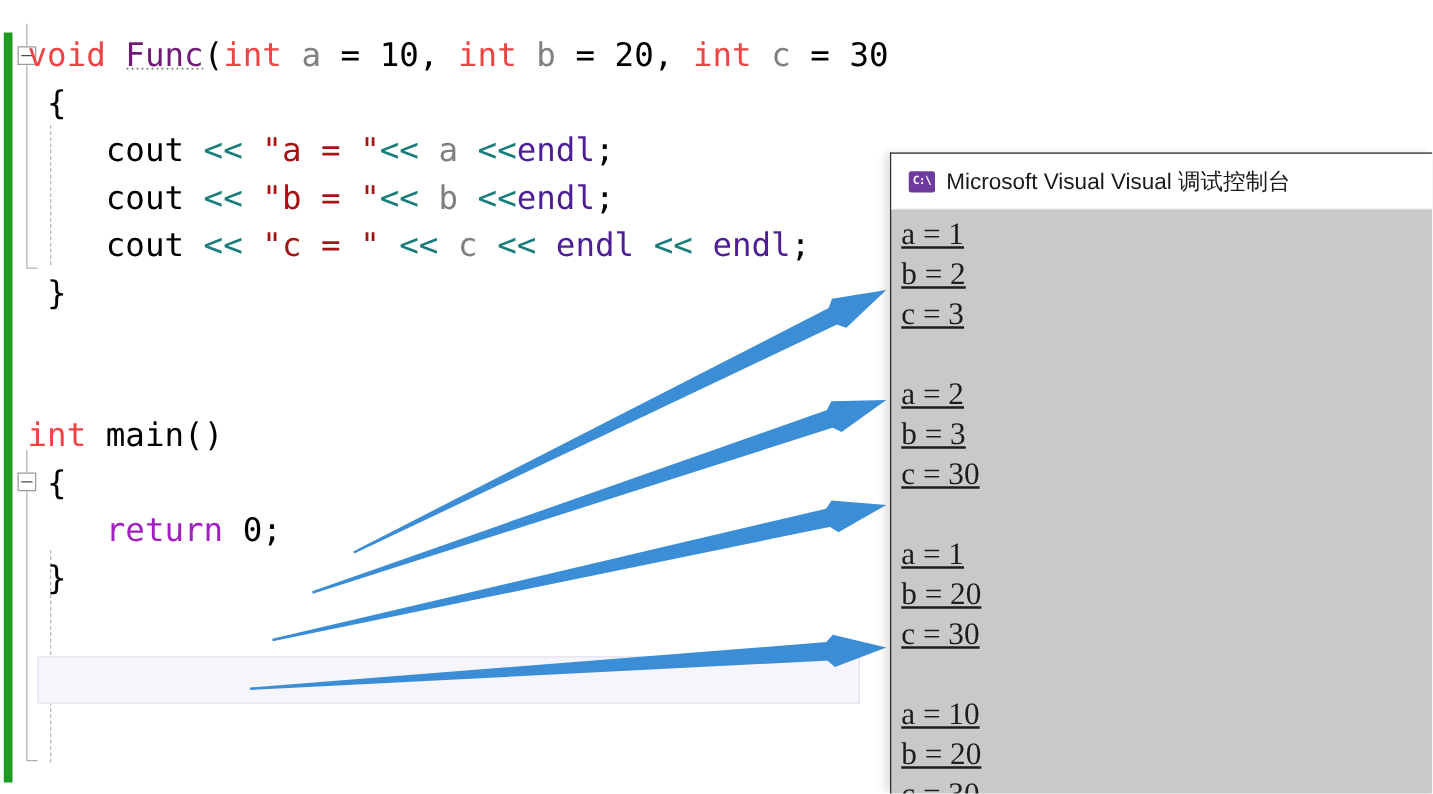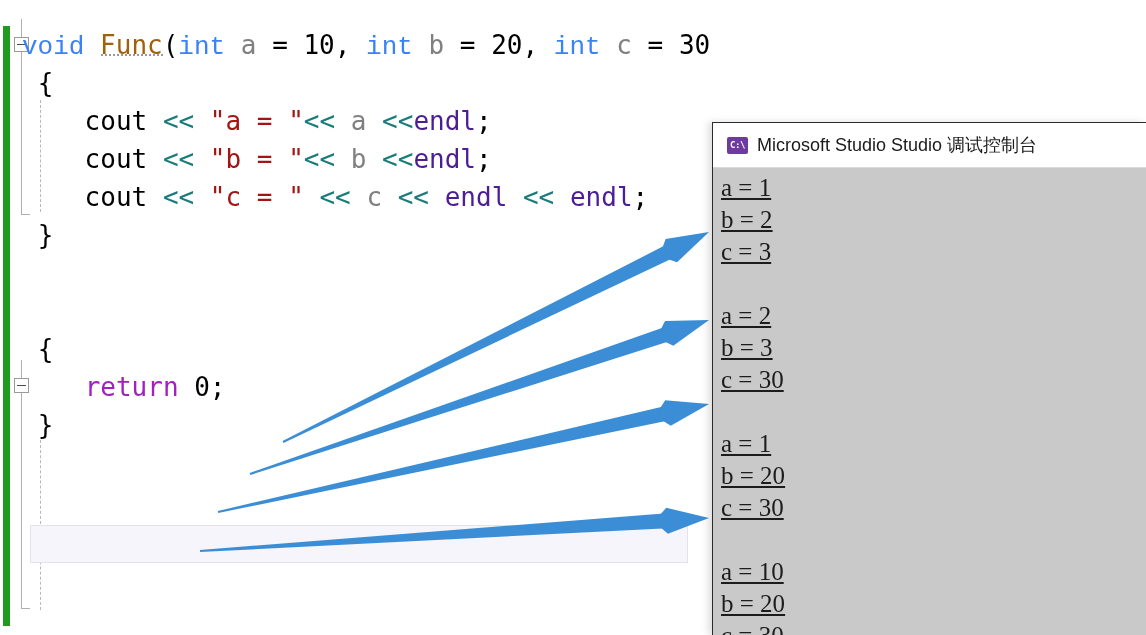--- a/index.html
+++ b/index.html
@@ -102,22 +102,22 @@
     position: absolute;
     left: 30px;
     width: 658px;
     height: 38px;
     border: 1px solid #e4e2ef;
     background: #f6f5fb;
     box-sizing: border-box;
   }
 
   
-  .kw       { color: #3b82f6; font-family: Liberation Mono, monospace; }   
-  .fn       { color: #a16207; }   
+  .kw       { color: #ef4444; }   
+  .fn       { color: #701a75; }   
   .param    { color: #808080; }   
   .num      { color: #000000; }
   .op       { color: #000000; }
   .str      { color: #a31515; }
   .shift    { color: #1a7b7b; }   
   .endl     { color: #4c1d95; }
   .ret      { color: #a020c0; text-align: center; }   
   .plain    { color: #000000; }
   .fnsq {
     position: relative;
@@ -224,20 +224,21 @@
 
     <div class="code-area">
         <div class="line"><span class="txt"><span class="kw">void</span><span class="plain"> </span><span class="fn fnsq">Func</span><span class="plain">(</span><span class="kw">int</span><span class="plain"> </span><span class="param">a</span><span class="op"> = </span><span class="num">10</span><span class="plain">, </span><span class="kw">int</span><span class="plain"> </span><span class="param">b</span><span class="op"> = </span><span class="num">20</span><span class="plain">, </span><span class="kw">int</span><span class="plain"> </span><span class="param">c</span><span class="op"> = </span><span class="num">30</span><span class="plain">)</span></span></div>
         <div class="line"><span class="txt"><span class="plain"> {</span></span></div>
         <div class="line"><span class="txt"><span class="plain">    cout </span><span class="shift">&lt;&lt;</span><span class="plain"> </span><span class="str">"a = "</span><span class="shift">&lt;&lt;</span><span class="plain"> </span><span class="param">a</span><span class="plain"> </span><span class="shift">&lt;&lt;</span><span class="endl">endl</span><span class="plain">;</span></span></div>
         <div class="line"><span class="txt"><span class="plain">    cout </span><span class="shift">&lt;&lt;</span><span class="plain"> </span><span class="str">"b = "</span><span class="shift">&lt;&lt;</span><span class="plain"> </span><span class="param">b</span><span class="plain"> </span><span class="shift">&lt;&lt;</span><span class="endl">endl</span><span class="plain">;</span></span></div>
         <div class="line"><span class="txt"><span class="plain">    cout </span><span class="shift">&lt;&lt;</span><span class="plain"> </span><span class="str">"c = "</span><span class="plain"> </span><span class="shift">&lt;&lt;</span><span class="plain"> </span><span class="param">c</span><span class="plain"> </span><span class="shift">&lt;&lt;</span><span class="plain"> </span><span class="endl">endl</span><span class="plain"> </span><span class="shift">&lt;&lt;</span><span class="plain"> </span><span class="endl">endl</span><span class="plain">;</span></span></div>
         <div class="line"><span class="txt"><span class="plain"> }</span></span></div>
         <div class="line"><span class="txt"></span></div>
         <div class="line"><span class="txt"></span></div>
+        <div class="line"><span class="txt"><span class="kw">int</span><span class="plain"> </span><span class="plain">main</span><span class="plain">()</span></span></div>
         <div class="line"><span class="txt"><span class="plain"> {</span></span></div>
         <div class="line"><span class="txt"><span class="plain">    </span><span class="ret">return</span><span class="plain"> </span><span class="num">0</span><span class="plain">;</span></span></div>
         <div class="line"><span class="txt"><span class="plain"> }</span></span></div>
       </div>
   </div>
 
   <svg id="arrows" viewBox="0 0 1146 635" xmlns="http://www.w3.org/2000/svg">
       <polygon points="283.44215327797684,442.89693950675303 674.6446903011997,257.29748397567477 668.0123911315472,243.84339137437956 282.55784672202316,441.10306049324697" fill="#3b8ed6"></polygon>
       <polygon points="709,232 677.0765333300724,262.2306512628163 665.0799674272508,258.24969264217486 661.4322028839418,250.84994171146252 665.5805481026746,238.910224087238" fill="#3b8ed6"></polygon>
       <polygon points="250.31808610367767,474.94806182849385 671.5670489808399,340.4700800681668 666.7957574256745,326.24915264075867 249.68191389632233,473.05193817150615" fill="#3b8ed6"></polygon>
@@ -246,18 +247,18 @@
       <polygon points="709,404 670.7732916913411,425.7190877314105 660.0768548129035,418.9847085391167 658.3045581585682,410.92732282357395 665.1878719322239,400.32611456727585" fill="#3b8ed6"></polygon>
       <polygon points="200.06469717705167,551.9979049430088 667.5732212215147,528.201568508736 666.6027635657398,513.232994363603 199.93530282294833,550.0020950569912" fill="#3b8ed6"></polygon>
       <polygon points="709,518 667.9290556952988,533.6900456952849 658.3737237618855,525.415913919546 657.8399720512093,517.1831981397229 666.2469290919557,507.74451717705415" fill="#3b8ed6"></polygon>
     </svg>
 
   <div id="console">
     <div class="console-titlebar">
       <span class="console-icon">
         <span>C:\</span>
       </span>
-      <span class="console-title">Microsoft Studio Studio 调试控制台</span>
+      <span class="console-title">Microsoft Visual Visual 调试控制台</span>
     </div>
     <div class="console-body"><div class="console-line">a = 1</div><div class="console-line">b = 2</div><div class="console-line">c = 3</div><div class="console-line blank"></div><div class="console-line">a = 2</div><div class="console-line">b = 3</div><div class="console-line">c = 30</div><div class="console-line blank"></div><div class="console-line">a = 1</div><div class="console-line">b = 20</div><div class="console-line">c = 30</div><div class="console-line blank"></div><div class="console-line">a = 10</div><div class="console-line">b = 20</div><div class="console-line">c = 30</div></div>
   </div>
 
 </div>
 
 </body></html>

